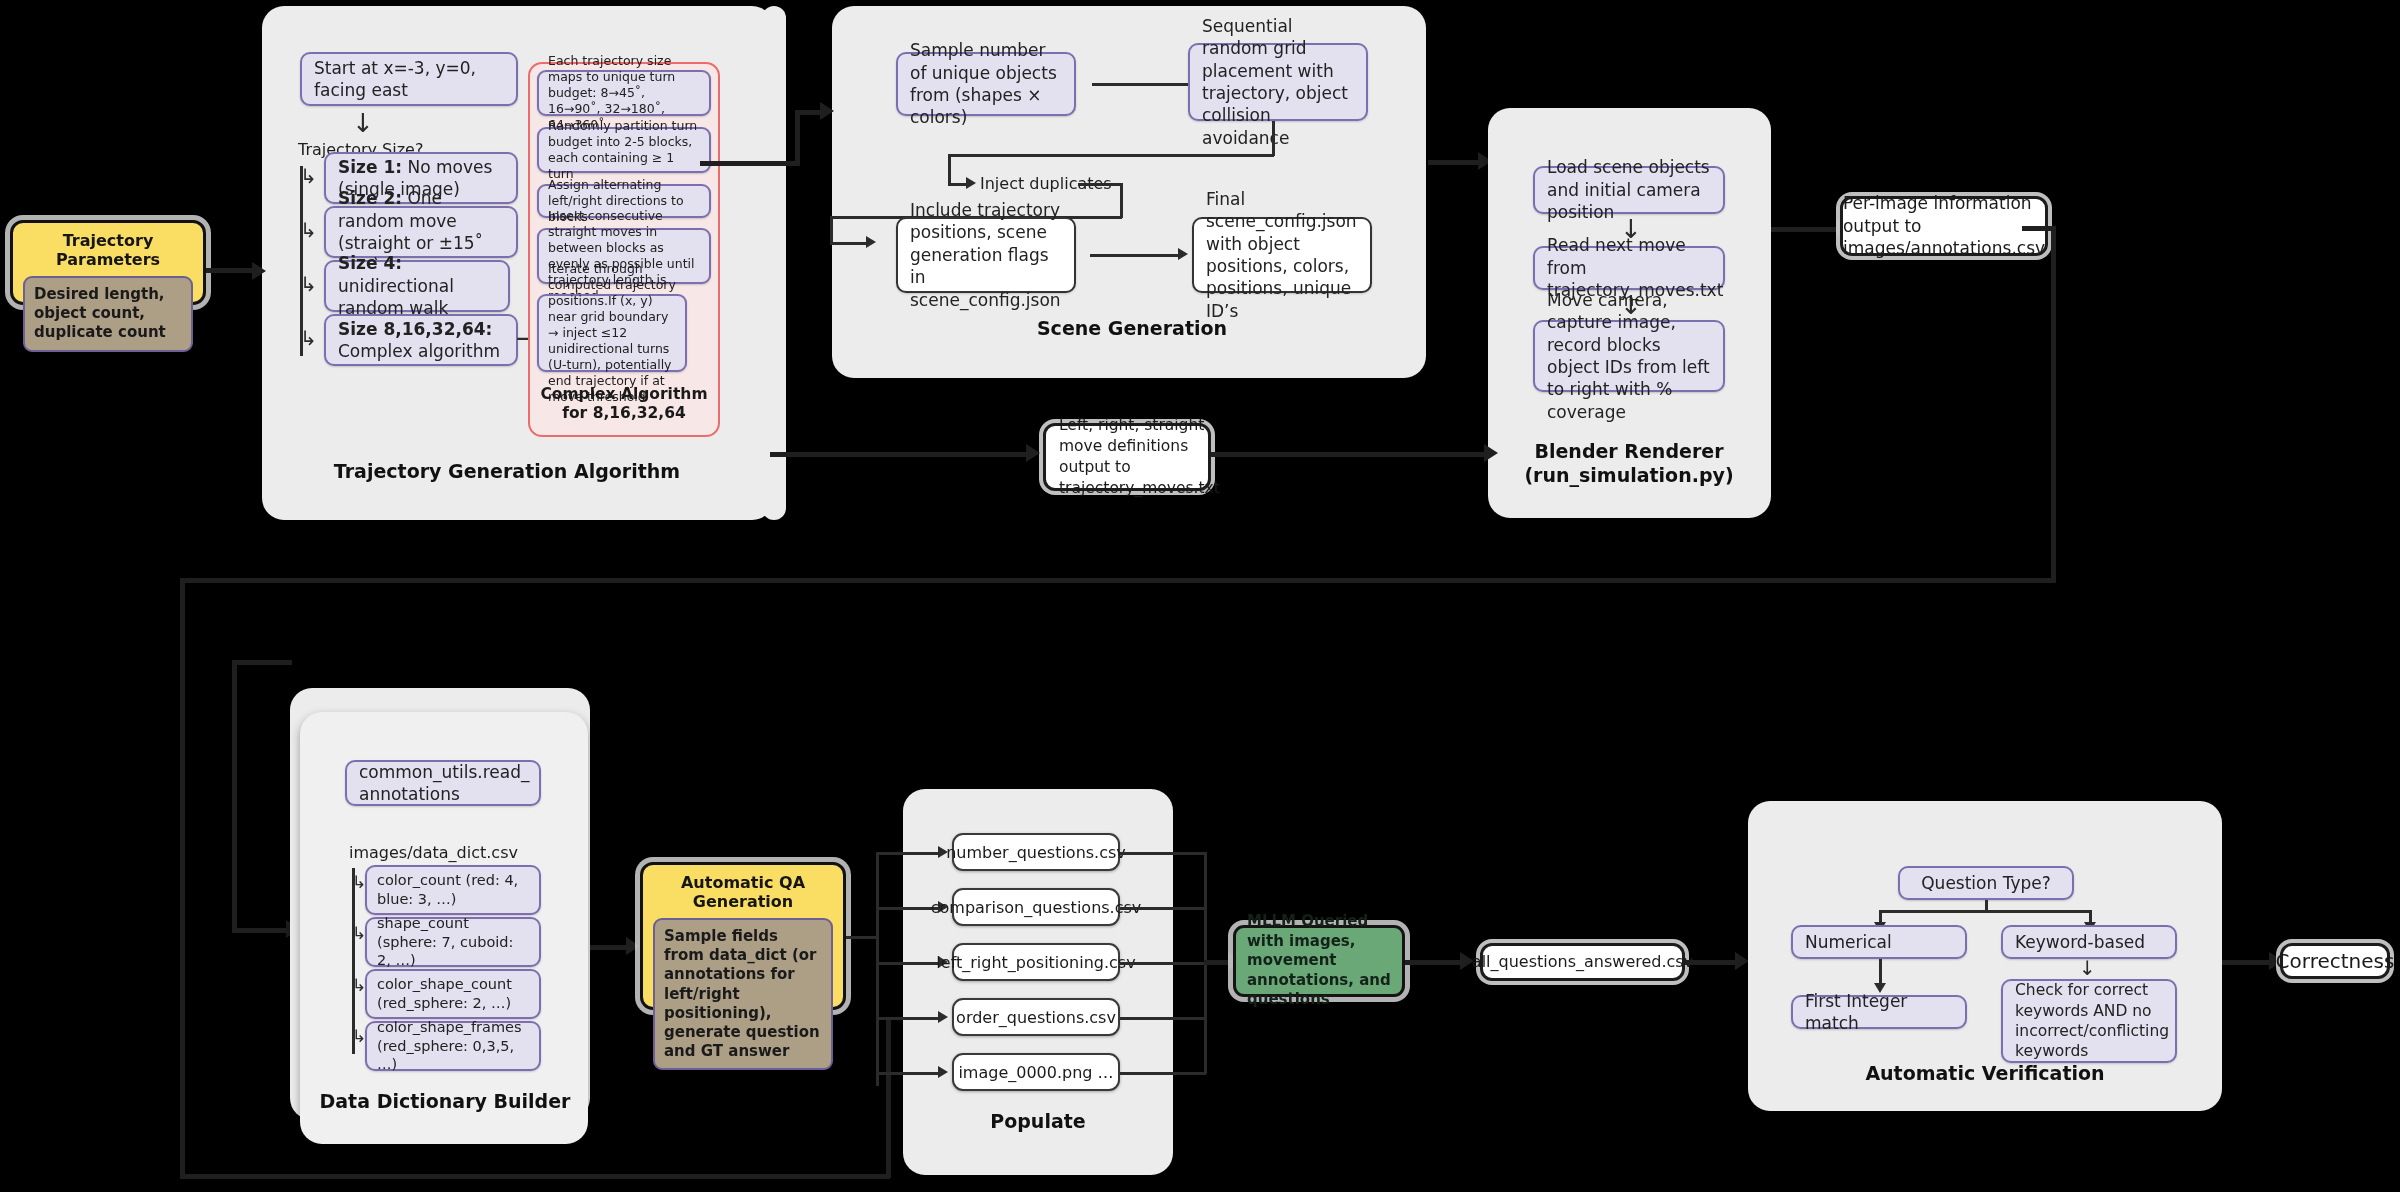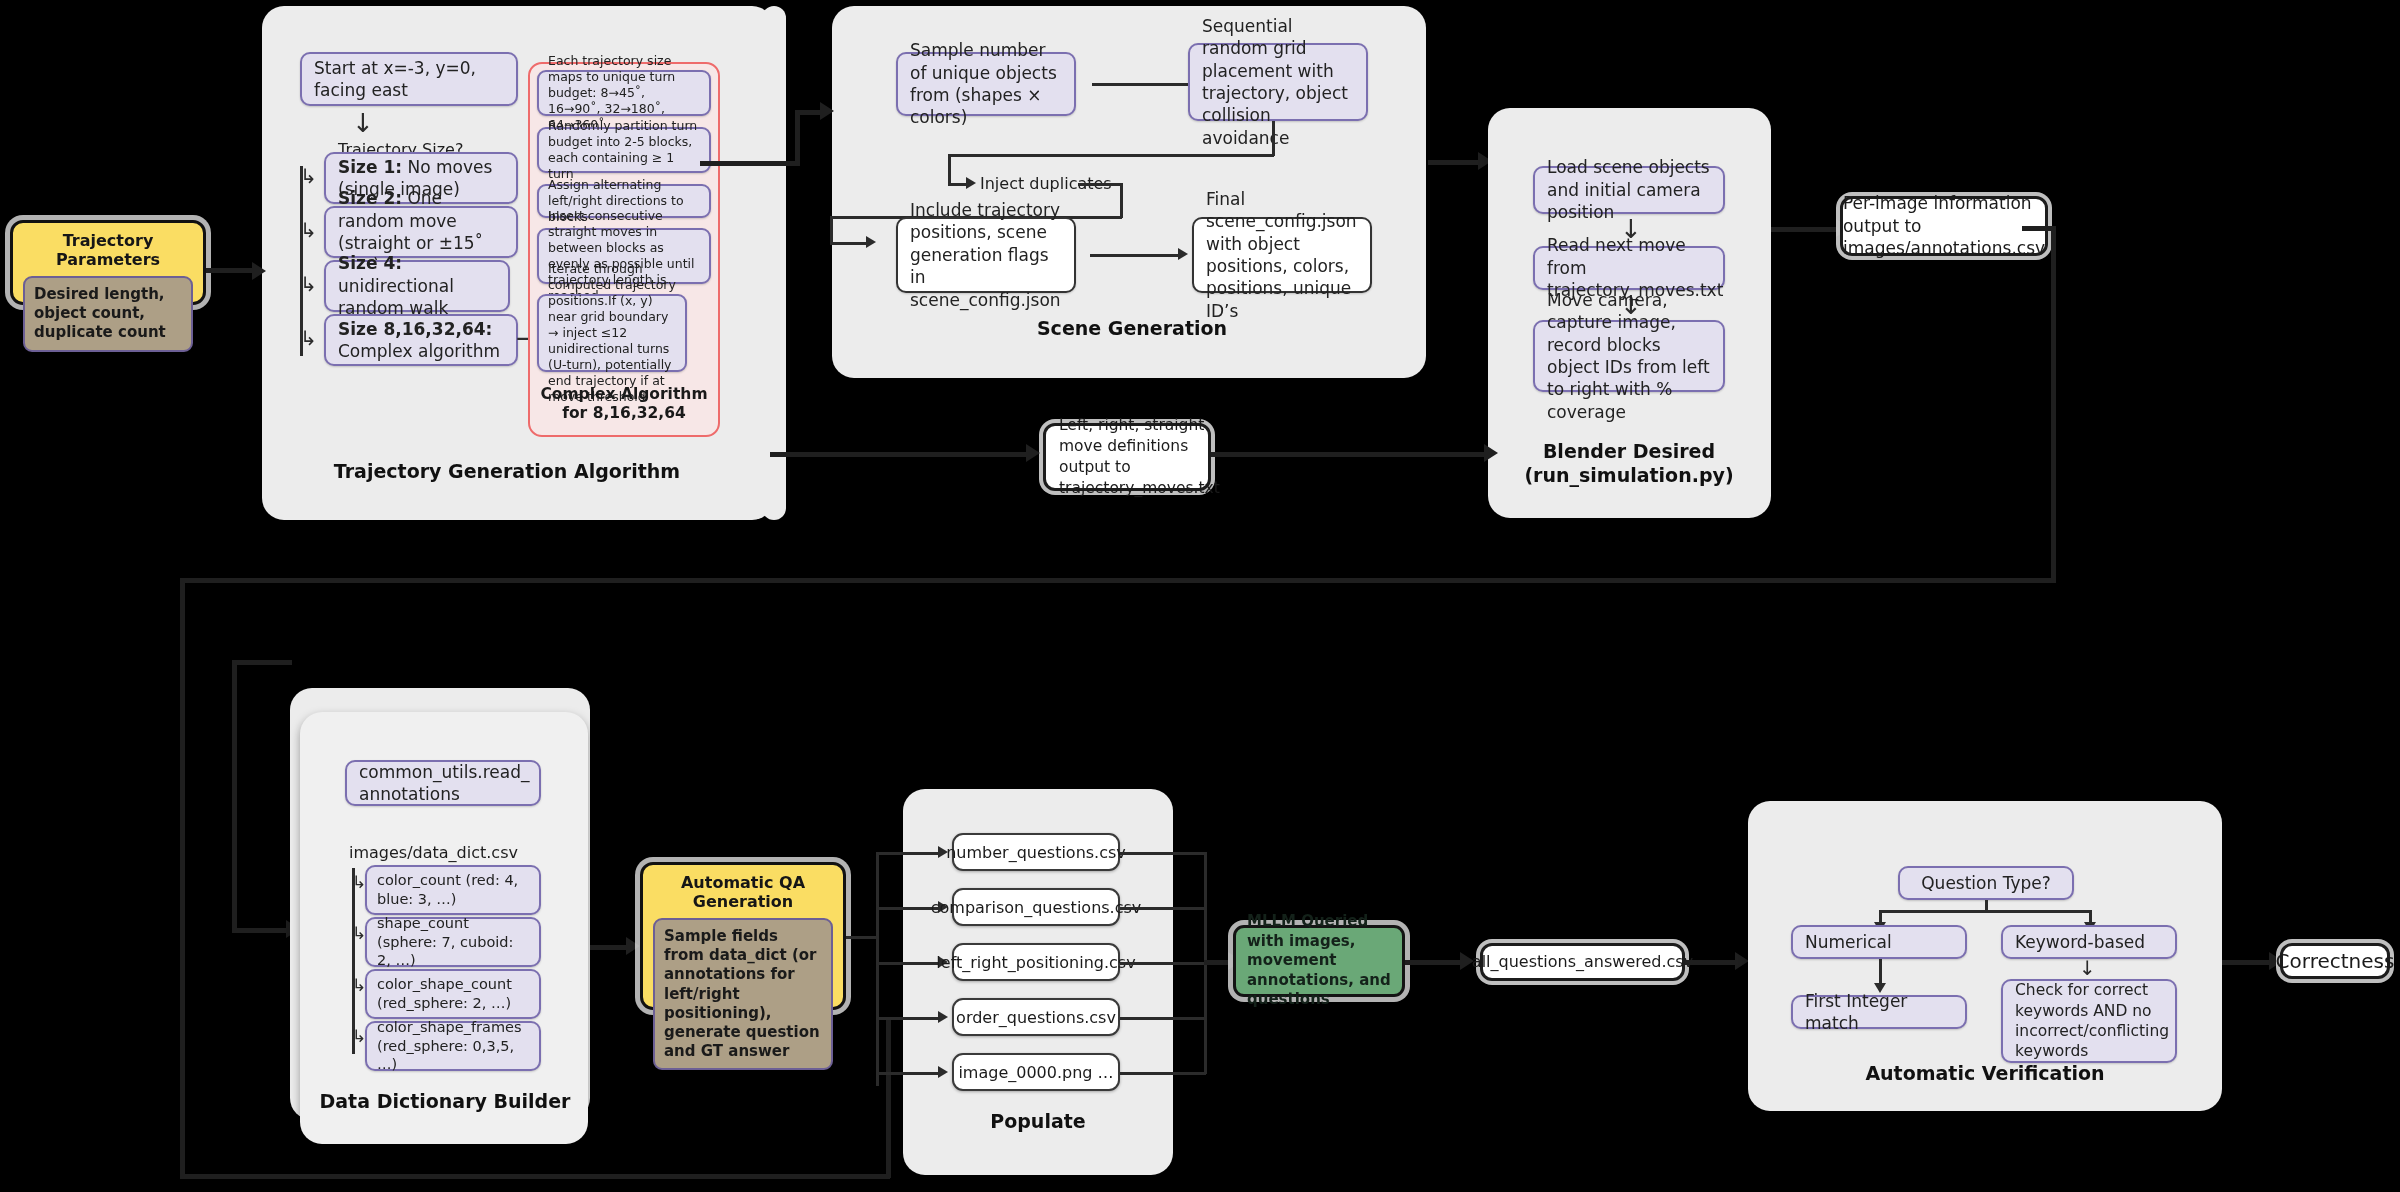--- a/index.html
+++ b/index.html
@@ -158,21 +158,21 @@
   <div class="group" style="left:762px; top:6px; width:24px; height:514px; background:#ececec;"></div>
 
   <div class="group-title" style="left:332px; top:460px; width:350px;">Trajectory Generation Algorithm</div>
 
   <div class="node" style="left:300px; top:52px; width:218px; height:54px;">
     <span>Start at x=-3, y=0, facing east</span>
   </div>
 
   <div class="arrow-unicode" style="left:352px; top:110px;">↓</div>
 
-  <div class="label" style="left:298px; top:140px;margin-left:40px;">Trajectory Size?</div>
+  <div class="label" style="left:298px; top:140px;">Trajectory Size?</div>
 
   <div class="vline" style="left:300px; top:166px; height:190px;"></div>
 
   <div class="node" style="left:324px; top:152px; width:194px; height:52px;">
     <span>
       <b>Size 1:</b><span> No moves (single image)</span>
     </span>
   </div>
   <div class="arrow-unicode" style="left:300px; top:166px; font-size:20px;">↳</div>
 
@@ -268,21 +268,21 @@
   <div class="bold-h" style="left:700px; top:161px; width:100px;"></div>
   <div class="bold-v" style="left:795px; top:110px; height:54px;"></div>
   <div class="bold-h" style="left:795px; top:110px; width:30px;"></div>
   <div class="bigArrowR" style="left:820px; top:102px;"></div>
 
   <div class="bold-h" style="left:1428px; top:160px; width:56px;"></div>
   <div class="bigArrowR" style="left:1478px; top:152px;"></div>
 
   <div class="group group-shadow" style="left:1488px; top:108px; width:283px; height:410px;"></div>
   <div class="group-title" style="left:1498px; top:440px; width:262px;">
-    <span>Blender Desired</span><br>
+    <span>Blender Renderer</span><br>
     <span>(run_simulation.py)</span>
   </div>
 
   <div class="node" style="left:1533px; top:166px; width:192px; height:48px;">
     <span>Load scene objects and initial camera position</span>
   </div>
   <div class="arrow-unicode" style="left:1620px; top:216px;">↓</div>
   <div class="node" style="left:1533px; top:246px; width:192px; height:44px;">
     <span>Read next move from trajectory_moves.txt</span>
   </div>

